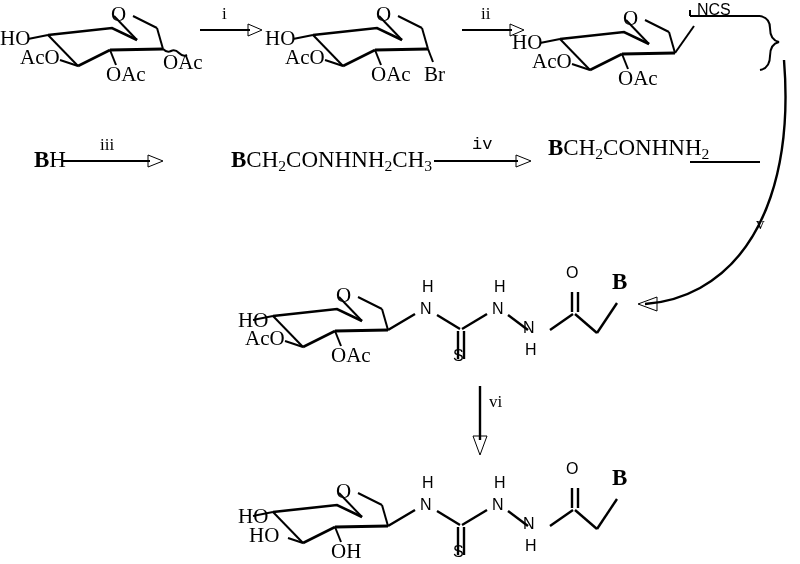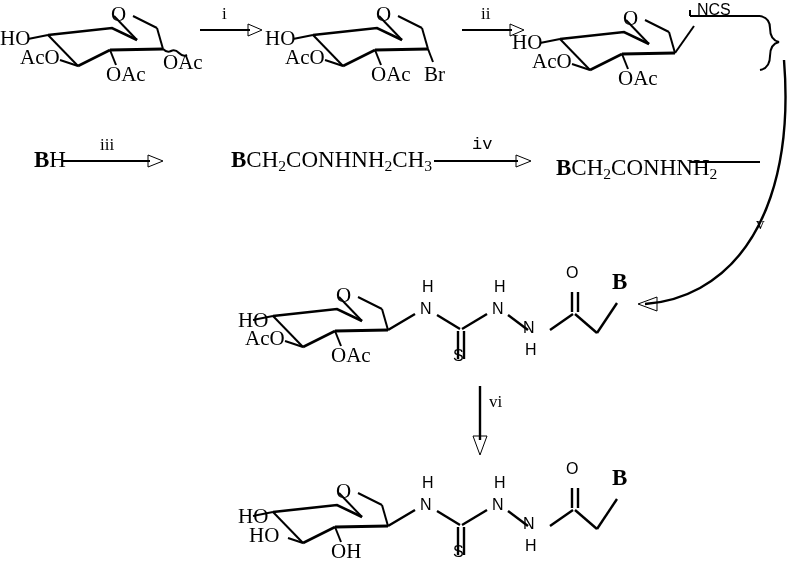--- a/index.html
+++ b/index.html
@@ -238,21 +238,21 @@
   </span>
 
   <span class="lbl rxn-label" style="left:100px; top:136px;">iii</span>
 
   <span class="lbl formula" style="left:231px; top:148px;">
     <b>B</b><span>CH</span><sub>2</sub><span>CONHNH</span><sub>2</sub><span>CH</span><sub>3</sub>
   </span>
 
   <span class="lbl rxn-label" style="left:472px; top:136px;font-family:Liberation Mono, monospace;">iv</span>
 
-  <span class="lbl formula" style="left:548px; top:156px;margin-left:8px;">
+  <span class="lbl formula" style="left:548px; top:136px;">
     <b>B</b><span>CH</span><sub>2</sub><span>CONHNH</span><sub>2</sub>
   </span>
 
   <span class="lbl rxn-label" style="left:756px; top:215px;">v</span>
 
   <span class="lbl atom" style="left:336px; top:285px;">O</span>
   <span class="lbl atom" style="left:238px; top:310px;">HO</span>
   <span class="lbl atom" style="left:245px; top:328px;">AcO</span>
   <span class="lbl atom" style="left:331px; top:345px;">OAc</span>
 

